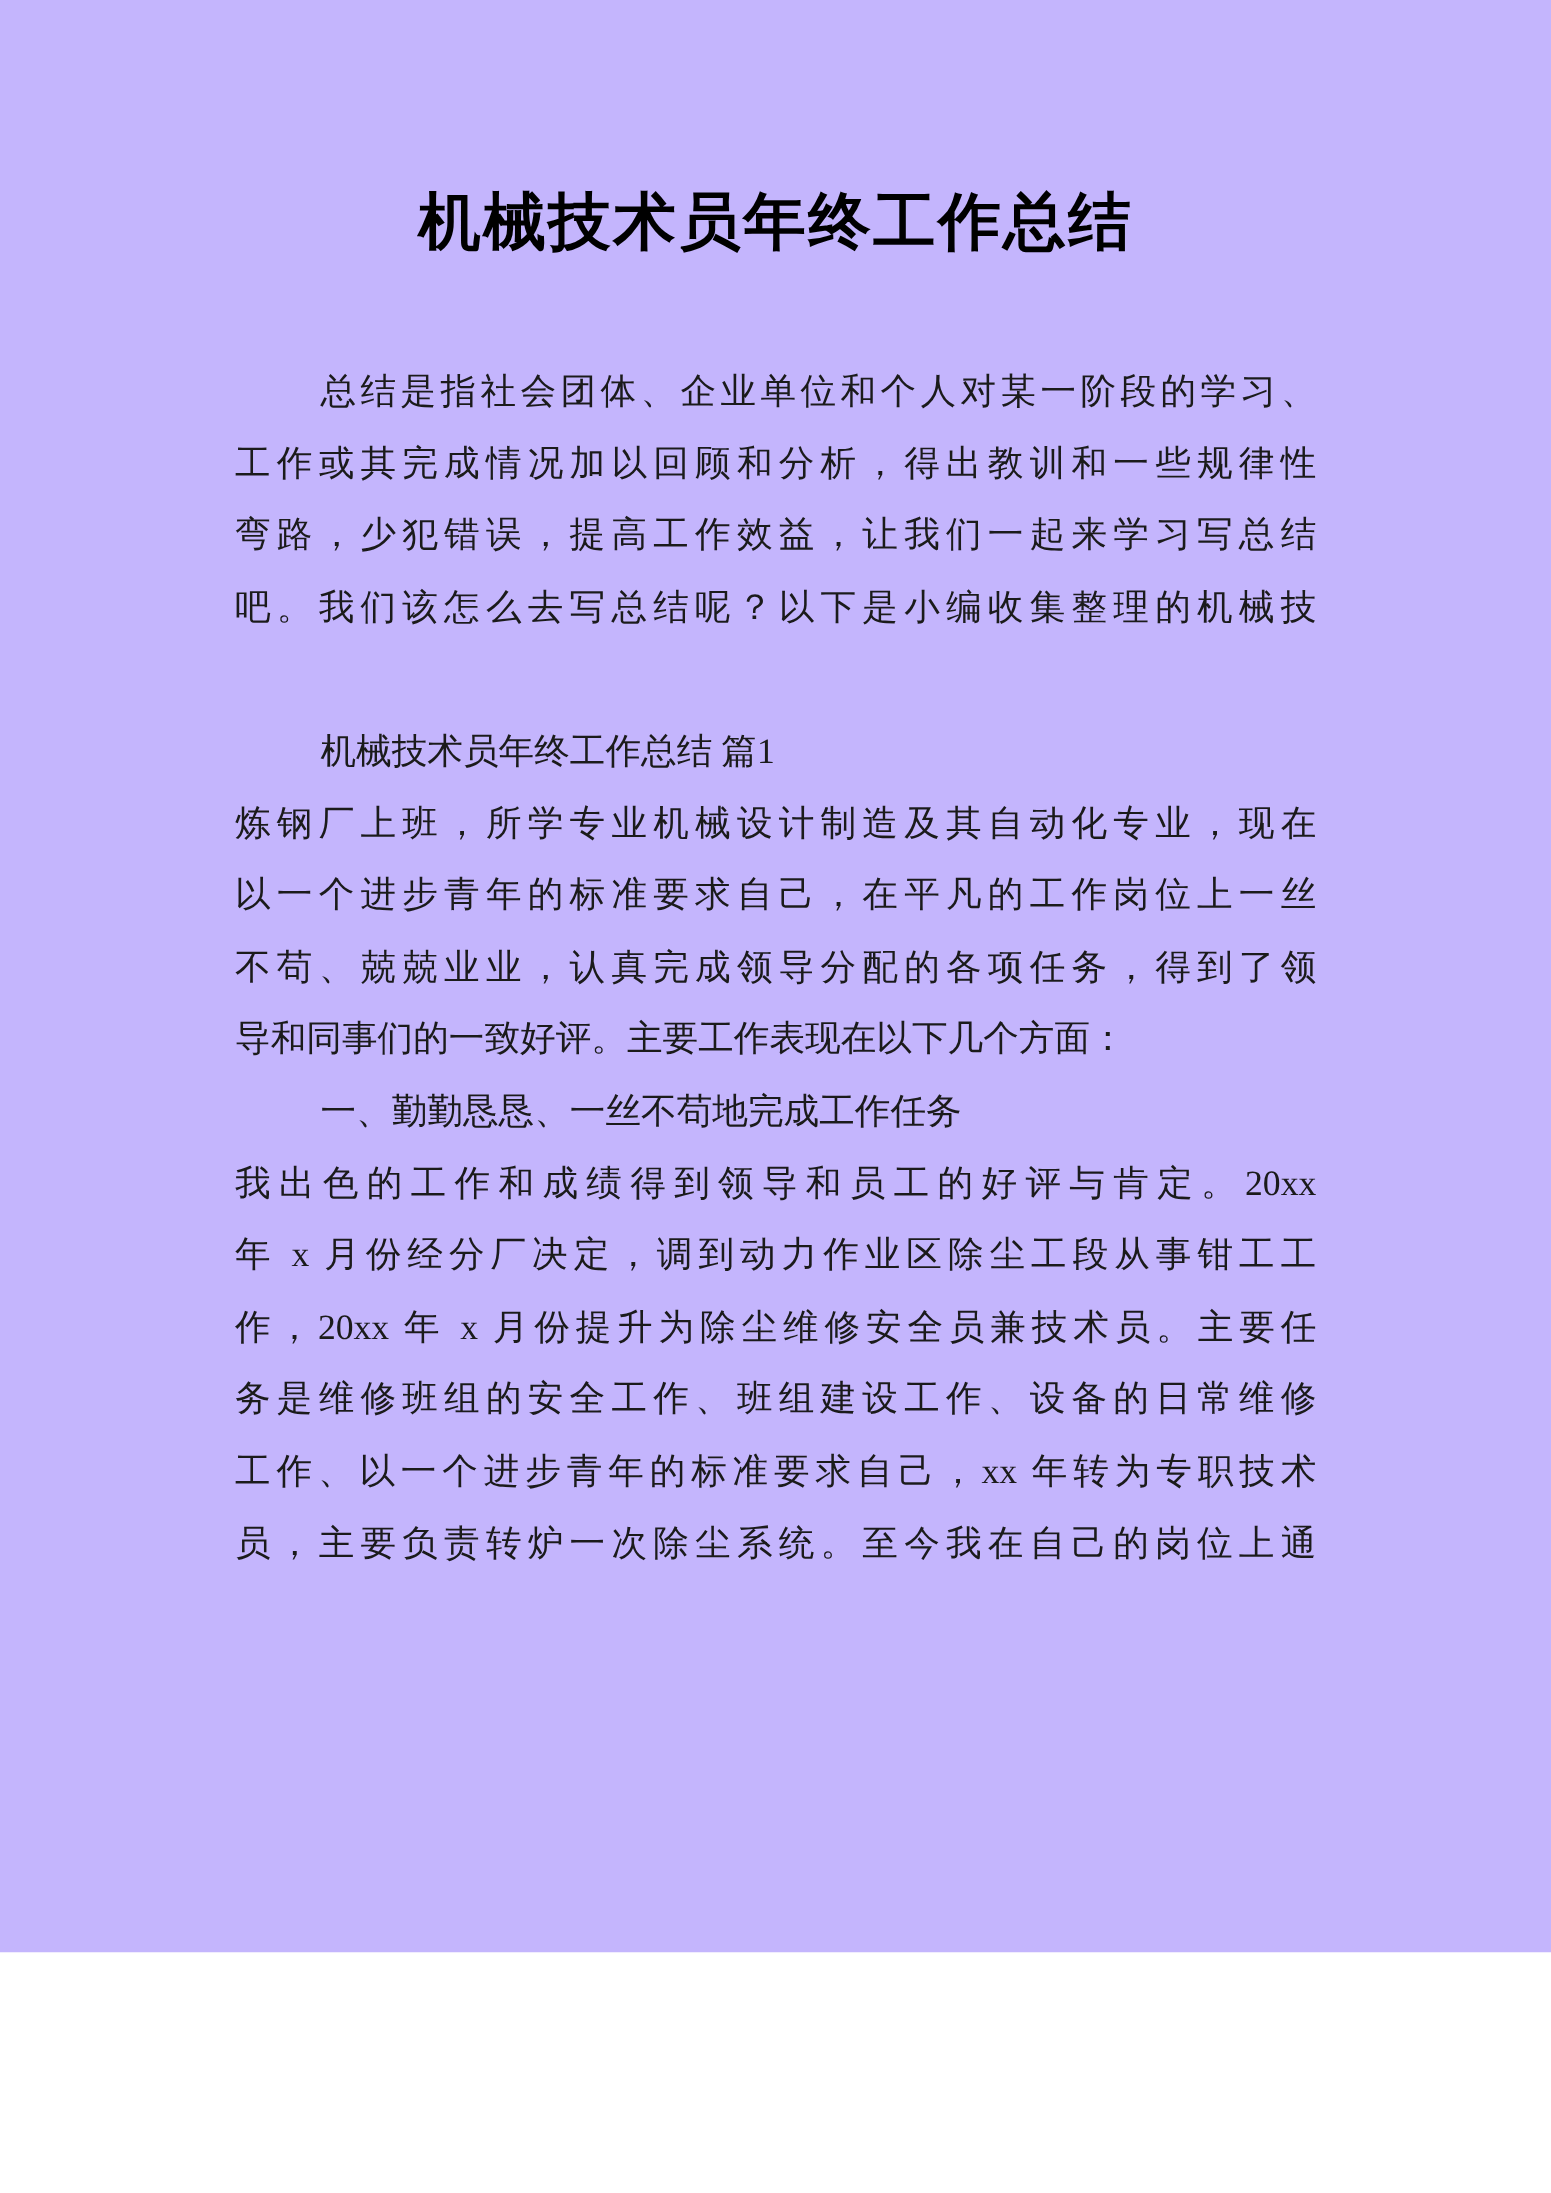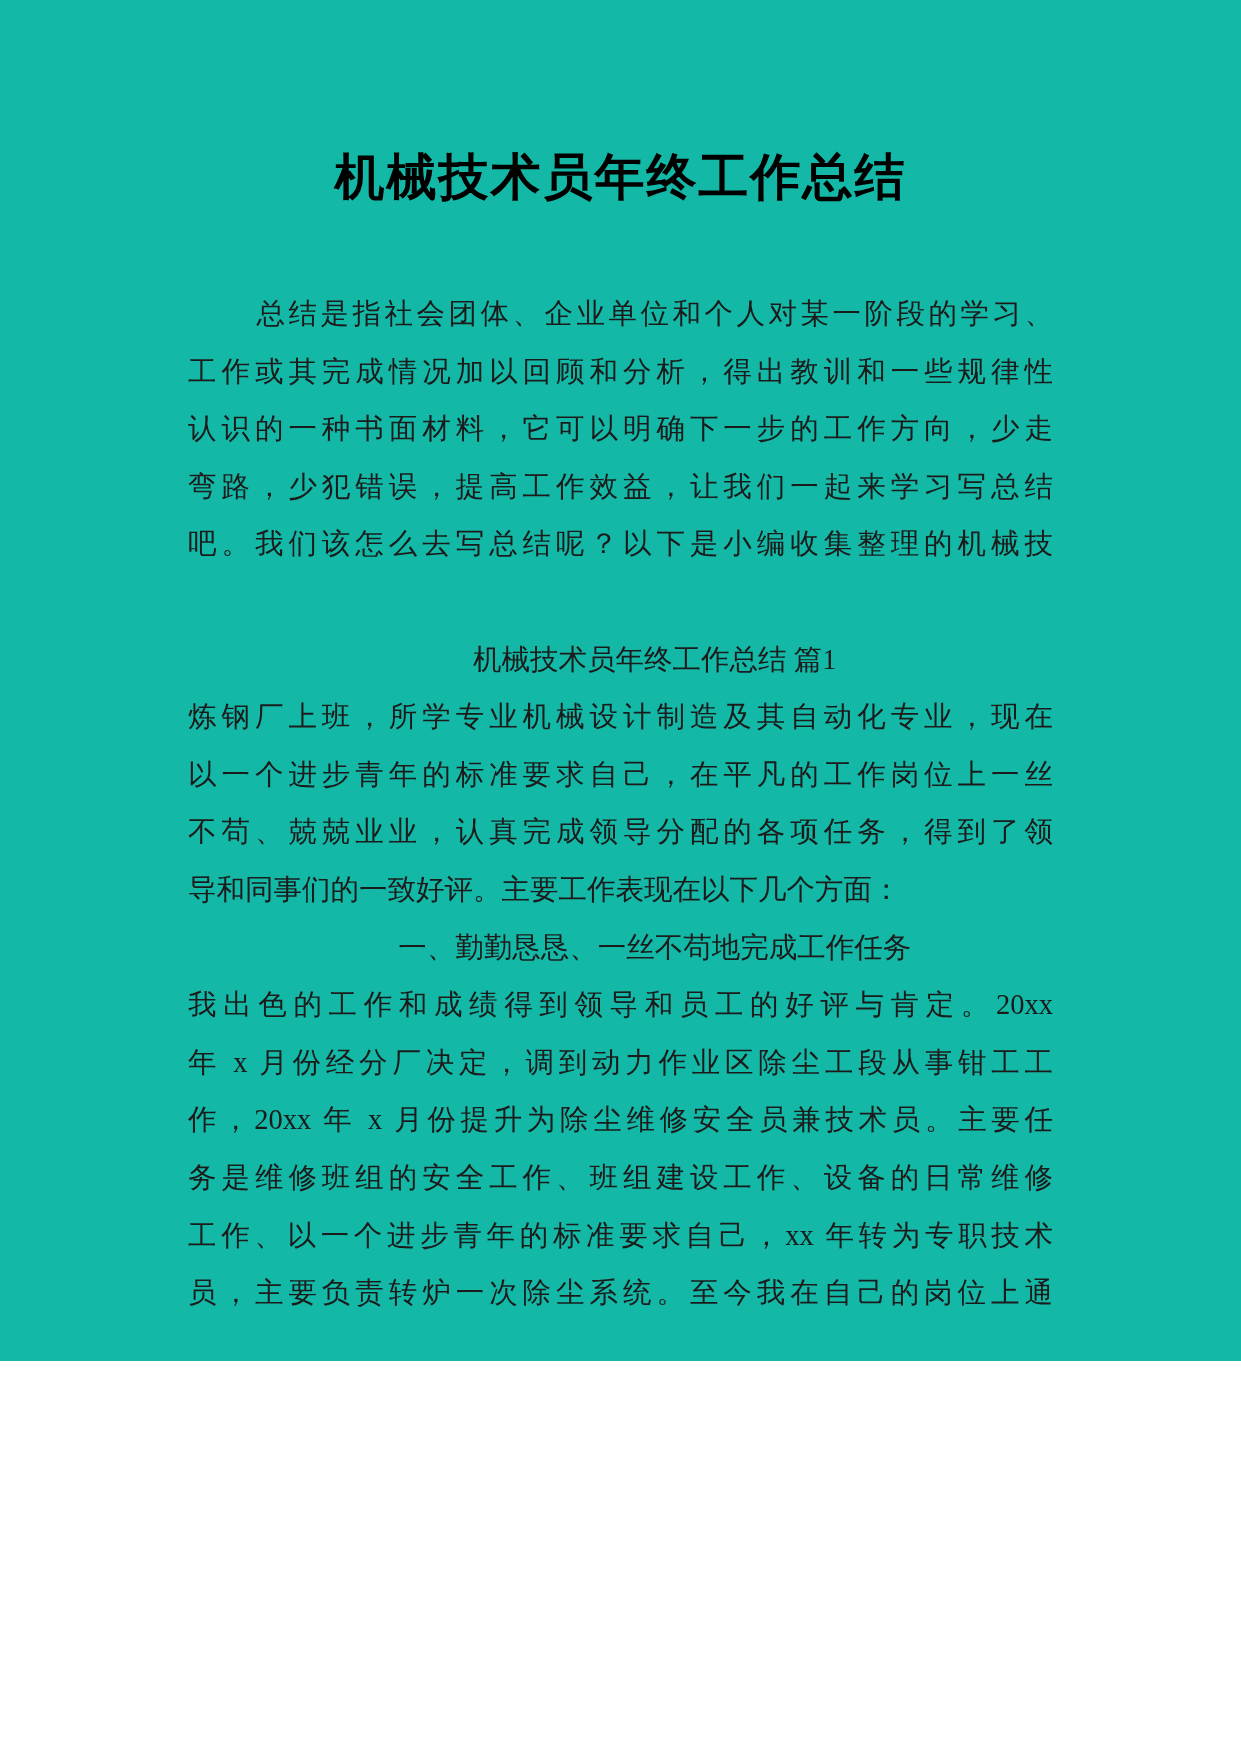--- a/index.html
+++ b/index.html
@@ -3,23 +3,23 @@
 <meta charset="utf-8">
 <style>
   html, body {
     margin: 0;
     padding: 0;
     background: #ffffff;
   }
   .page {
     position: relative;
     width: 1241px;
-    height: 1361px;
+    height: 1562px;
     margin: 0 auto;
-    background: #14b8a6;
+    background: #c4b5fd;
     overflow: hidden;
     font-family: "Liberation Serif", "DejaVu Serif", serif;
     color: #1b1b1b;
   }
   .title {
     margin: 147px 0 0 0;
     padding: 0;
     line-height: 60px;
     font-size: 50px;
     font-weight: bold;
@@ -37,35 +37,33 @@
     line-height: 57.6px;
     white-space: normal;
     text-align: left;
   }
   .line.j {
     text-align: justify;
     text-align-last: justify;
   }
   .line.indent {
     text-indent: 2.4em;
-    text-align: center;
   }
   .line.blank {
     height: 57.6px;
   }
 </style>
 </head>
 <body>
 
 <div class="page">
   <h1 class="title">机械技术员年终工作总结</h1>
   <div class="doc-body">
       <div class="line indent j">总结是指社会团体、企业单位和个人对某一阶段的学习、</div>
       <div class="line j">工作或其完成情况加以回顾和分析，得出教训和一些规律性</div>
-      <div class="line j">认识的一种书面材料，它可以明确下一步的工作方向，少走</div>
       <div class="line j">弯路，少犯错误，提高工作效益，让我们一起来学习写总结</div>
       <div class="line j">吧。我们该怎么去写总结呢？以下是小编收集整理的机械技</div>
       <div class="line blank"></div>
       <div class="line indent">机械技术员年终工作总结 篇1</div>
       <div class="line j">炼钢厂上班，所学专业机械设计制造及其自动化专业，现在</div>
       <div class="line j">以一个进步青年的标准要求自己，在平凡的工作岗位上一丝</div>
       <div class="line j">不苟、兢兢业业，认真完成领导分配的各项任务，得到了领</div>
       <div class="line">导和同事们的一致好评。主要工作表现在以下几个方面：</div>
       <div class="line indent">一、勤勤恳恳、一丝不苟地完成工作任务</div>
       <div class="line j">我出色的工作和成绩得到领导和员工的好评与肯定。20xx</div>

